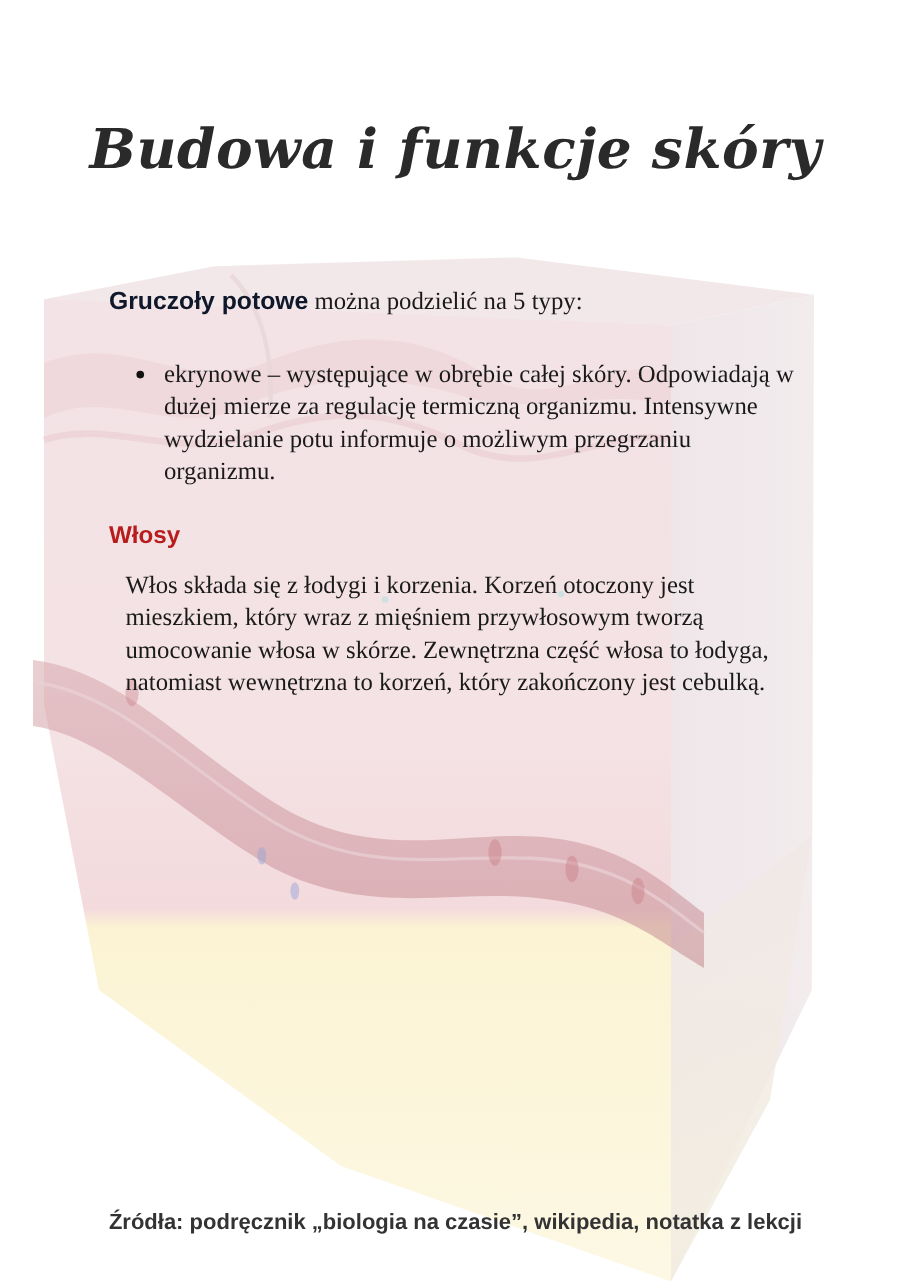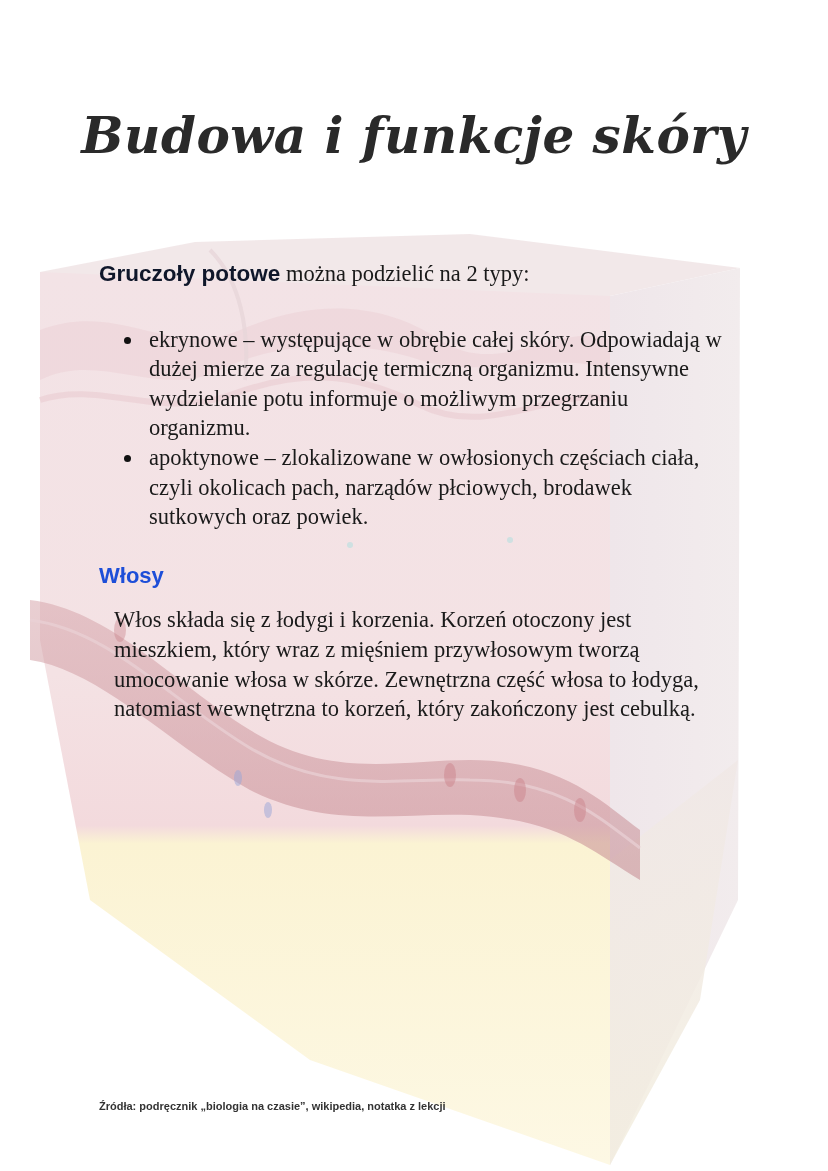--- a/index.html
+++ b/index.html
@@ -67,37 +67,37 @@
       position: absolute;
       left: -25px;
       top: 12px;
       width: 7px;
       height: 7px;
       border-radius: 50%;
       background: #111;
     }
     .section-heading {
       margin: 29px 0 0 0;
-      color: #1d4ed8;
+      color: #b91c1c;
       font-weight: bold;
       font-family: "Liberation Sans", "DejaVu Sans", sans-serif;
       font-size: 22px;
       line-height: 29.6px;
     }
     .section-body {
       margin: 15px;
     }
     .sources {
       position: absolute;
       left: 99px;
       top: 1100px;
       z-index: 2;
       font-family: "Liberation Sans", "DejaVu Sans", sans-serif;
       font-weight: bold;
-      font-size: 11px;
+      font-size: 20px;
       color: #333;
     }
   </style>
 </head>
 <body>
 
 <svg class="bg-illustration" viewBox="0 0 828 1171" xmlns="http://www.w3.org/2000/svg">
   <defs>
     <linearGradient id="frontGrad" x1="0" y1="0" x2="0" y2="1">
       <stop offset="0" stop-color="#f3e3e6"></stop>
@@ -142,30 +142,26 @@
   <ellipse cx="580" cy="810" rx="6" ry="12" fill="#c97f88" opacity="0.45"></ellipse>
   <ellipse cx="120" cy="630" rx="6" ry="12" fill="#c97f88" opacity="0.4"></ellipse>
 
   <circle cx="350" cy="545" r="3" fill="#b6e0e0" opacity="0.6"></circle>
   <circle cx="510" cy="540" r="3" fill="#b6e0e0" opacity="0.6"></circle>
 </svg>
 
 <h1 class="title">Budowa i funkcje skóry</h1>
 
 <div class="content">
-  <p class="intro"><span class="accent-blue">Gruczoły potowe</span><span> można podzielić na 2 typy:</span></p>
+  <p class="intro"><span class="accent-blue">Gruczoły potowe</span><span> można podzielić na 5 typy:</span></p>
 
   <ul class="bullet-list">
     <li>
       <span class="bullet-dot"></span>
       <span>ekrynowe – występujące w obrębie całej skóry. Odpowiadają w dużej mierze za regulację termiczną organizmu. Intensywne wydzielanie potu informuje o możliwym przegrzaniu organizmu.</span>
-    </li>
-    <li>
-      <span class="bullet-dot"></span>
-      <span>apoktynowe – zlokalizowane w owłosionych częściach ciała, czyli okolicach pach, narządów płciowych, brodawek sutkowych oraz powiek.</span>
     </li>
   </ul>
 
   <div class="section-heading">Włosy</div>
   <p class="section-body">Włos składa się z łodygi i korzenia. Korzeń otoczony jest mieszkiem, który wraz z mięśniem przywłosowym tworzą umocowanie włosa w skórze. Zewnętrzna część włosa to łodyga, natomiast wewnętrzna to korzeń, który zakończony jest cebulką.</p>
 
 </div>
 
 <div class="sources">Źródła: podręcznik „biologia na czasie”, wikipedia, notatka z lekcji</div>
 

